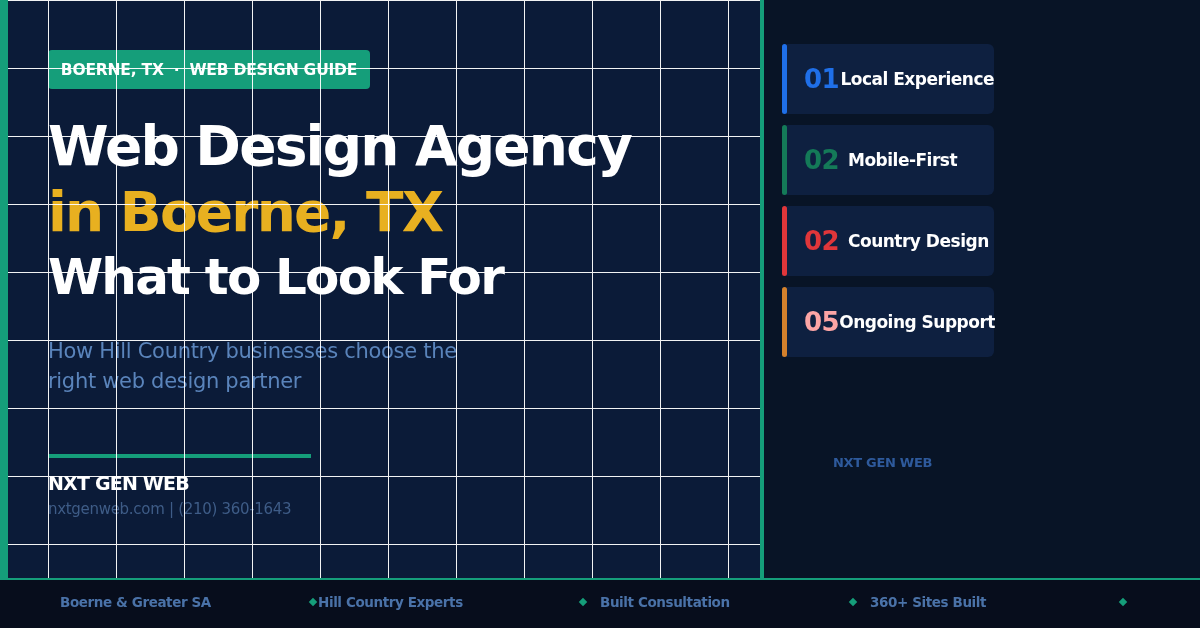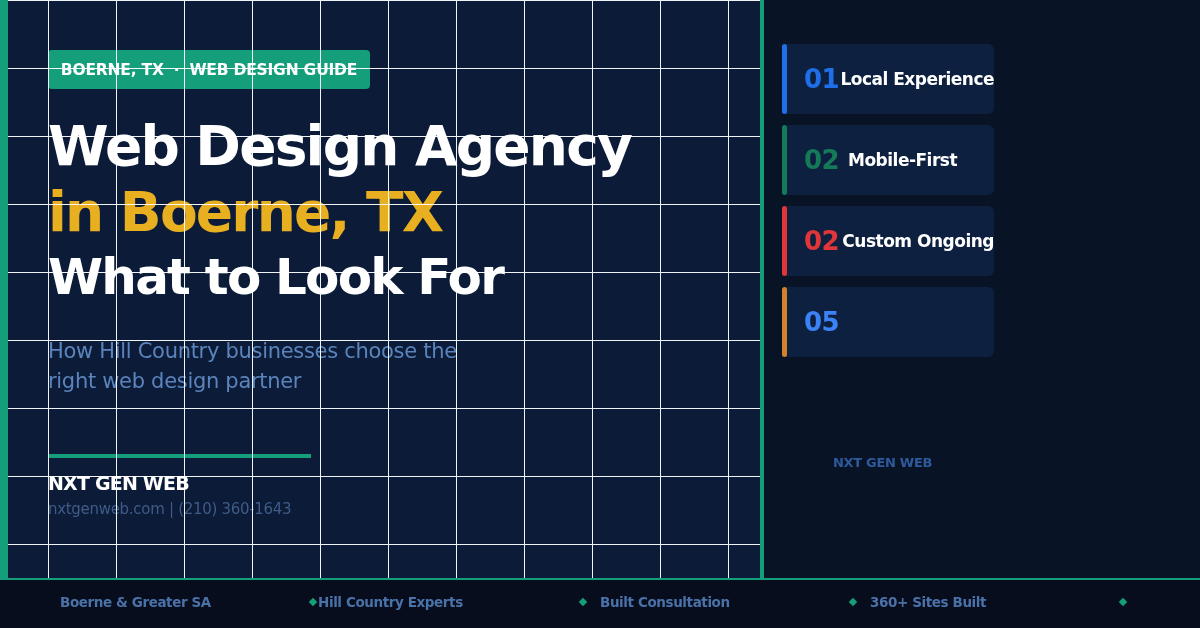--- a/index.html
+++ b/index.html
@@ -120,25 +120,26 @@
     <span class="label">Local Experience</span>
   </div>
   <div class="card">
     <div class="bar" style="background:#147a58"></div>
     <span class="num" style="color:#147a58">02</span>
     <span class="label">Mobile-First</span>
   </div>
   <div class="card">
     <div class="bar" style="background:#e0363a"></div>
     <span class="num" style="color:#e0363a">02</span>
-    <span class="label">Custom Ongoing</span>
+    <span class="label">Country Design</span>
   </div>
   <div class="card">
     <div class="bar" style="background:#d4812c"></div>
-    <span class="num" style="color:#3b82f6">05</span>
+    <span class="num" style="color:#fca5a5">05</span>
+    <span class="label">Ongoing Support</span>
   </div>
 </div>
 
 <div class="right-brand">NXT GEN WEB</div>
 
 <div class="footer">
   <span class="item" style="left:60px">Boerne &amp; Greater SA</span>
   <span class="diamond" style="left:310px"></span>
   <span class="item" style="left:318px">Hill Country Experts</span>
   <span class="diamond" style="left:580px"></span>

